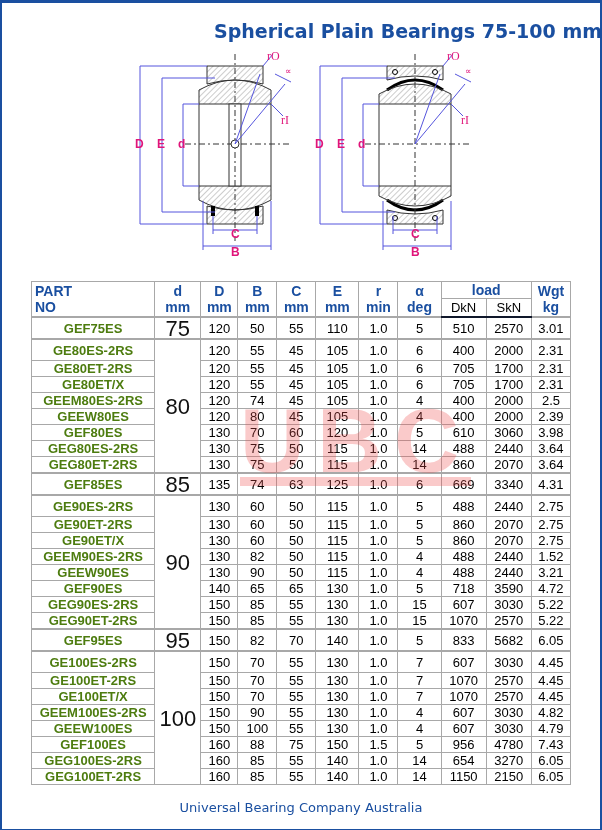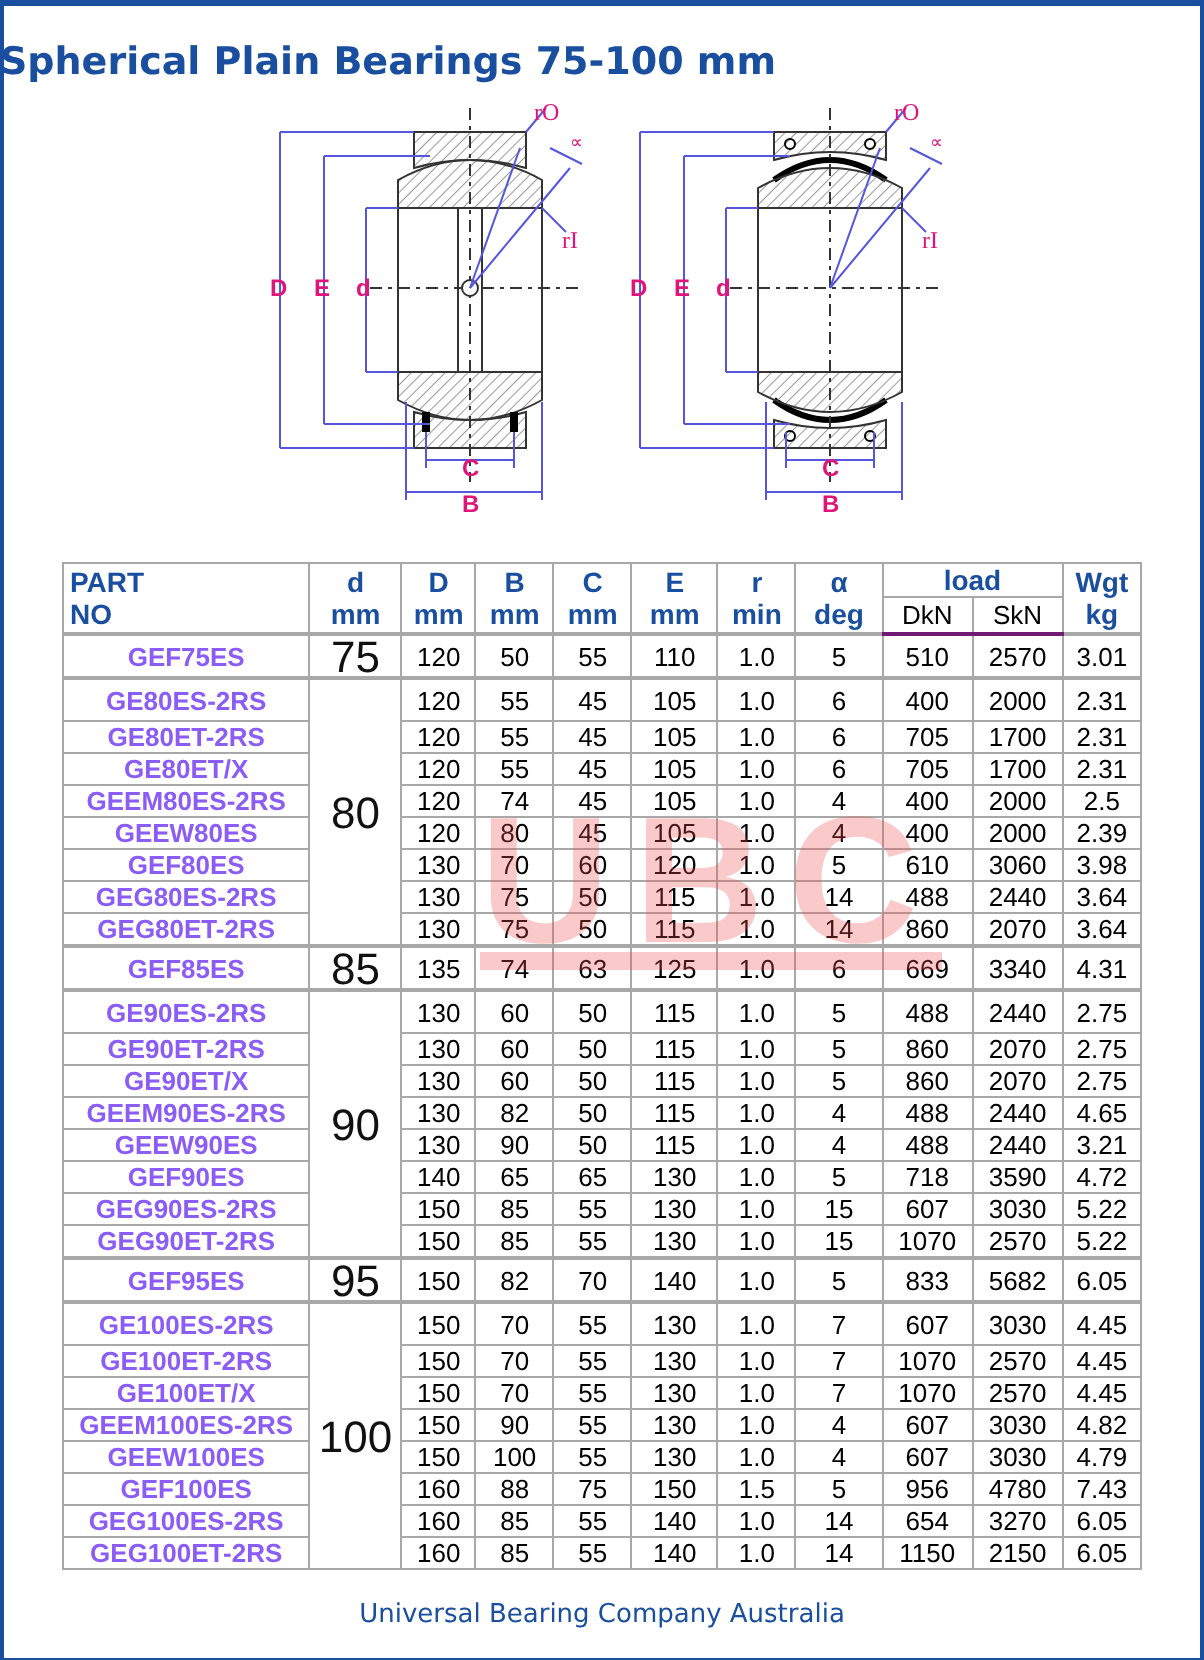--- a/index.html
+++ b/index.html
@@ -1,31 +1,31 @@
 <!DOCTYPE html>
 <html><head>
   <meta charset="utf-8">
   <style>
     html, body { margin:0; padding:0; }
     body { width:602px; height:830px; background:#fff; position:relative; overflow:hidden; font-family:"DejaVu Sans", sans-serif; }
     .frame { position:absolute; left:0; top:0; width:598px; height:826px; border:2px solid #1a4fa0; border-top-width:3px; border-bottom-width:4px; box-sizing:content-box; }
-    .title { position:absolute; left:0; width:602px; top:20px; text-align:left; color:#1a4fa0; font-weight:bold; font-size:19px; }
+    .title { position:absolute; left:0; width:602px; top:20px; text-align:right; color:#1a4fa0; font-weight:bold; font-size:19px; }
     .diagram { position:absolute; top:46px; }
     .d1 { left:125px; }
     .d2 { left:305px; }
     table.spec { position:absolute; left:31px; top:281px; width:540px; border-collapse:collapse; font-family:"Liberation Sans", sans-serif; font-size:13px; }
     table.spec td, table.spec th { border:1px solid #a8a8a8; padding:0; text-align:center; line-height:15px; height:15px; }
     table.spec { border:1px solid #1a4fa0; }
     table.spec th { color:#1a4fa0; font-weight:bold; font-size:14px; line-height:16px; vertical-align:middle; }
     table.spec th.part { text-align:left; padding-left:3px;margin-left:20px; }
     th .sub { font-weight:normal; color:#000; font-size:13px; }
-    td.part { text-align:left; padding-left:3px; color:#8b5cf6; font-weight:bold; font-size:13px; }
+    td.part { text-align:left; padding-left:3px; color:#4d7c0f; font-weight:bold; font-size:13px; }
     td.dcell { font-size:22px; color:#111; background:#fff; }
     tr.grp td { border-top:2px solid #a8a8a8; height:20px; }
-    tr.hdr th { border-bottom:2px solid #701a75; }
+    tr.hdr th { border-bottom:2px solid #0f172a; }
     .wm { position:absolute; left:240px; top:390px; font-family:"Liberation Sans", sans-serif; font-weight:bold; font-size:90px; color:rgba(240,80,80,0.3); letter-spacing:12px; pointer-events:none;text-decoration:underline; }
     .footer { position:absolute; left:0; width:602px; top:800px; text-align:center; color:#1a4fa0; font-size:13px; }
   </style>
 </head>
 <body>
 
 <div class="frame"></div>
 
 <div class="title">Spherical Plain Bearings 75-100 mm</div>
 
@@ -341,21 +341,21 @@
       <tr>
         <td class="part">GEEM90ES-2RS</td>
         <td>130</td>
         <td>82</td>
         <td>50</td>
         <td>115</td>
         <td>1.0</td>
         <td>4</td>
         <td>488</td>
         <td>2440</td>
-        <td>4.65</td>
+        <td>1.52</td>
       </tr>
       <tr>
         <td class="part">GEEW90ES</td>
         <td>130</td>
         <td>90</td>
         <td>50</td>
         <td>115</td>
         <td>1.0</td>
         <td>4</td>
         <td>488</td>

